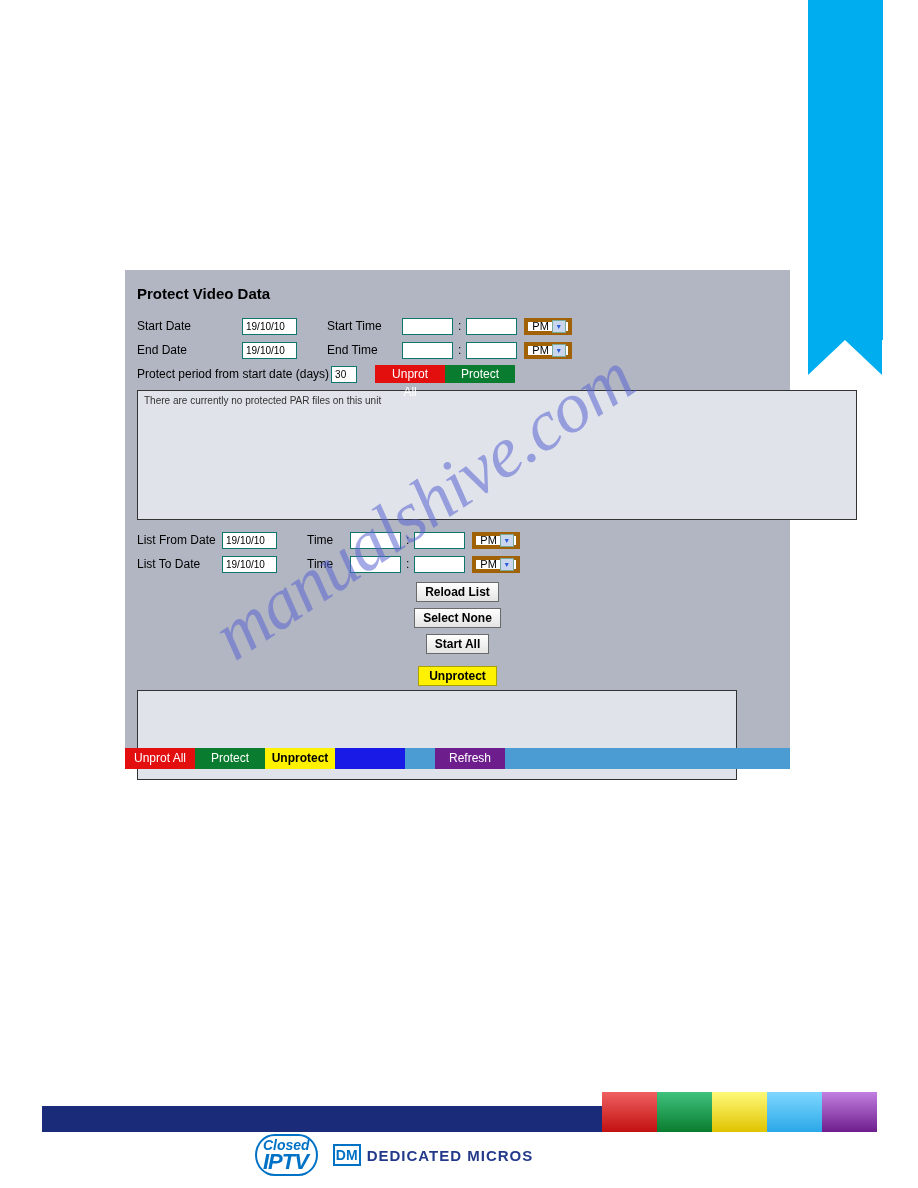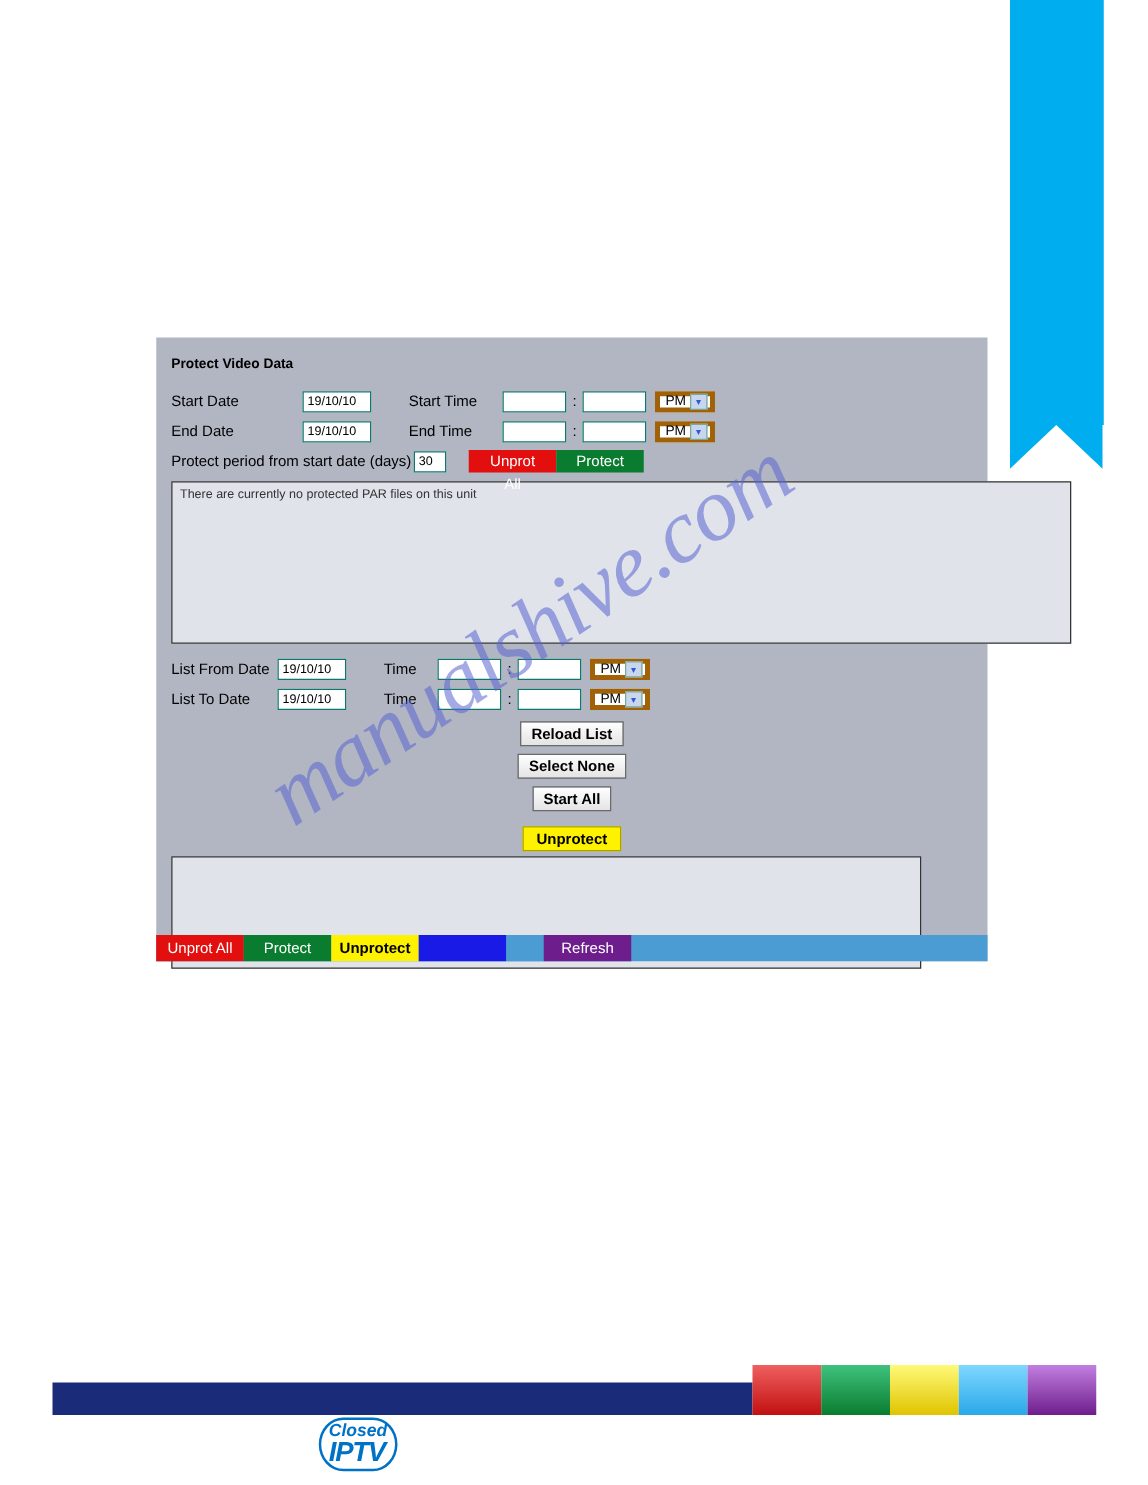--- a/index.html
+++ b/index.html
@@ -38,21 +38,21 @@
     position: absolute;
     top: 270px;
     left: 125px;
     width: 665px;
     height: 499px;
     background: #b1b6c2;
   }
 
   .panel-title {
     font-weight: bold;
-    font-size: 11px;
+    font-size: 15px;
     padding: 15px 12px 12px 12px;
   }
 
   .form-area { padding: 0 12px; font-size: 12px; }
 
   .row { display: flex; align-items: center; height: 24px; }
   .lbl { width: 105px; }
   .tlbl { width: 72px; }
 
   .txt {
@@ -354,13 +354,17 @@
   </div>
 </div>
 
 <div class="logos">
   <div class="logo-iptv">
     <span class="ring">
       <span class="c">Closed</span><br>
       <span class="i">IPTV</span>
     </span>
   </div>
+  <div class="logo-dm">
+    <div class="dm-mark">DM</div>
+    <div class="dm-text">DEDICATED MICROS</div>
+  </div>
 </div>
 
 </body></html>

